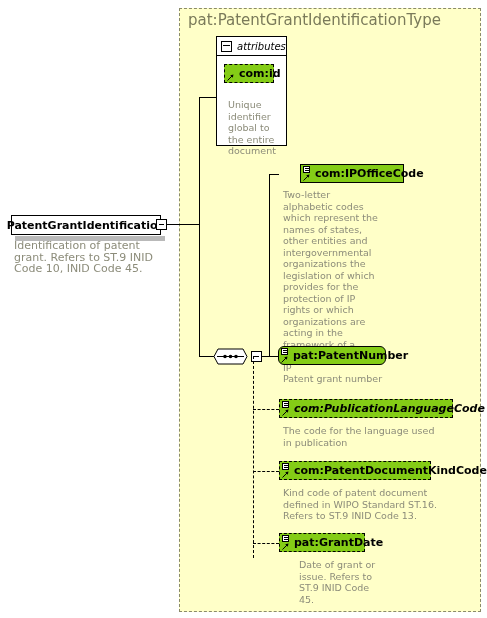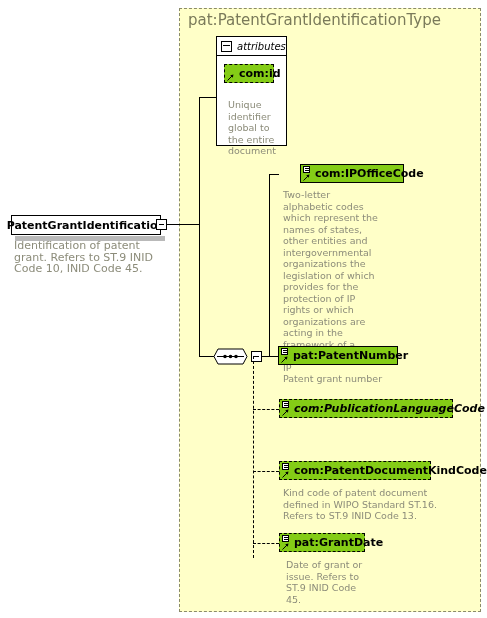--- a/index.html
+++ b/index.html
@@ -245,21 +245,21 @@
       <svg width="7" height="7" viewBox="0 0 7 7">
           <path d="M0.5,6.5 L6,1" stroke="#000" stroke-width="1" fill="none"></path>
           <path d="M6.5,0.5 L3.2,1.2 L5.8,3.8 Z" fill="#000"></path>
         </svg>
     </span>
     <span>com:IPOfficeCode</span>
   </div>
   <div class="annot" style="left:283px;top:189px;width:98px;">Two-letter alphabetic codes which represent the names of states, other entities and intergovernmental organizations the legislation of which provides for the protection of IP rights or which organizations are acting in the framework of a treaty in the field of IP</div>
 
   <div class="shadow" style="left:282px;top:364px;width:108px;height:5px;"></div>
-  <div class="node" style="left:278px;top:346px;width:120px;">
+  <div class="node" style="left:278px;top:346px;width:108px;border-radius:6px;">
     <span class="glyph-doc"></span>
     <span class="glyph-arrow">
       <svg width="7" height="7" viewBox="0 0 7 7">
           <path d="M0.5,6.5 L6,1" stroke="#000" stroke-width="1" fill="none"></path>
           <path d="M6.5,0.5 L3.2,1.2 L5.8,3.8 Z" fill="#000"></path>
         </svg>
     </span>
     <span>pat:PatentNumber</span>
   </div>
   <div class="annot" style="left:283px;top:373px;width:140px;">Patent grant number</div>
@@ -268,20 +268,21 @@
   <div class="node optional" style="left:279px;top:399px;width:174px;font-style:italic;">
     <span class="glyph-doc"></span>
     <span class="glyph-arrow">
       <svg width="7" height="7" viewBox="0 0 7 7">
           <path d="M0.5,6.5 L6,1" stroke="#000" stroke-width="1" fill="none"></path>
           <path d="M6.5,0.5 L3.2,1.2 L5.8,3.8 Z" fill="#000"></path>
         </svg>
     </span>
     <span>com:PublicationLanguageCode</span>
   </div>
+  <div class="annot" style="left:283px;top:425px;width:160px;">The code for the language used in publication</div>
 
   <div class="shadow" style="left:283px;top:479px;width:176px;height:5px;"></div>
   <div class="node optional" style="left:279px;top:461px;width:152px;">
     <span class="glyph-doc"></span>
     <span class="glyph-arrow">
       <svg width="7" height="7" viewBox="0 0 7 7">
           <path d="M0.5,6.5 L6,1" stroke="#000" stroke-width="1" fill="none"></path>
           <path d="M6.5,0.5 L3.2,1.2 L5.8,3.8 Z" fill="#000"></path>
         </svg>
     </span>
@@ -293,15 +294,15 @@
   <div class="node optional" style="left:279px;top:533px;width:86px;">
     <span class="glyph-doc"></span>
     <span class="glyph-arrow">
       <svg width="7" height="7" viewBox="0 0 7 7">
           <path d="M0.5,6.5 L6,1" stroke="#000" stroke-width="1" fill="none"></path>
           <path d="M6.5,0.5 L3.2,1.2 L5.8,3.8 Z" fill="#000"></path>
         </svg>
     </span>
     <span>pat:GrantDate</span>
   </div>
-  <div class="annot" style="left:286px;top:559px;width:80px;">Date of grant or issue. Refers to ST.9 INID Code 45.</div>
+  <div class="annot" style="left:299px;top:559px;width:80px;">Date of grant or issue. Refers to ST.9 INID Code 45.</div>
 
 </div>
 
 </body></html>

